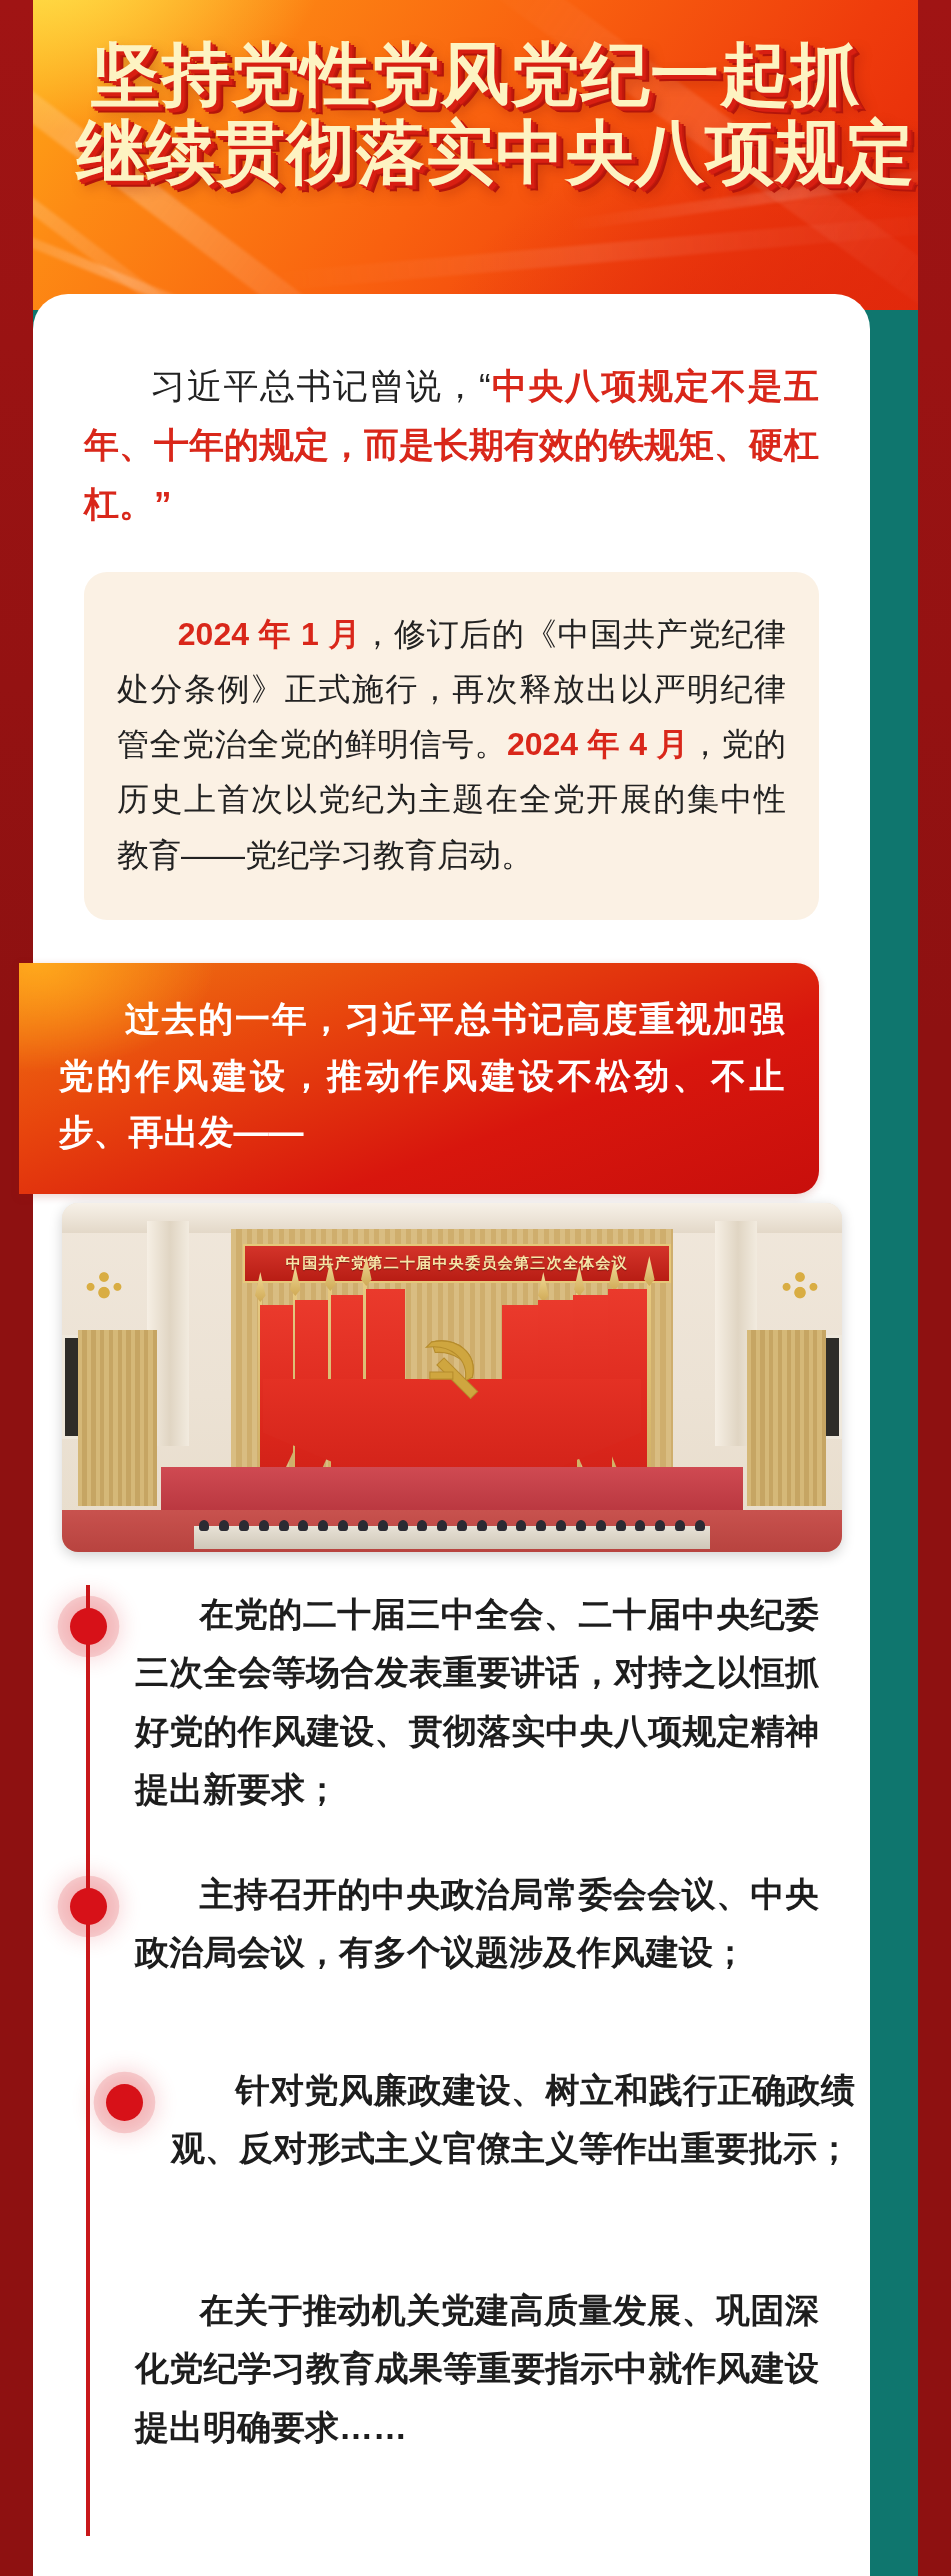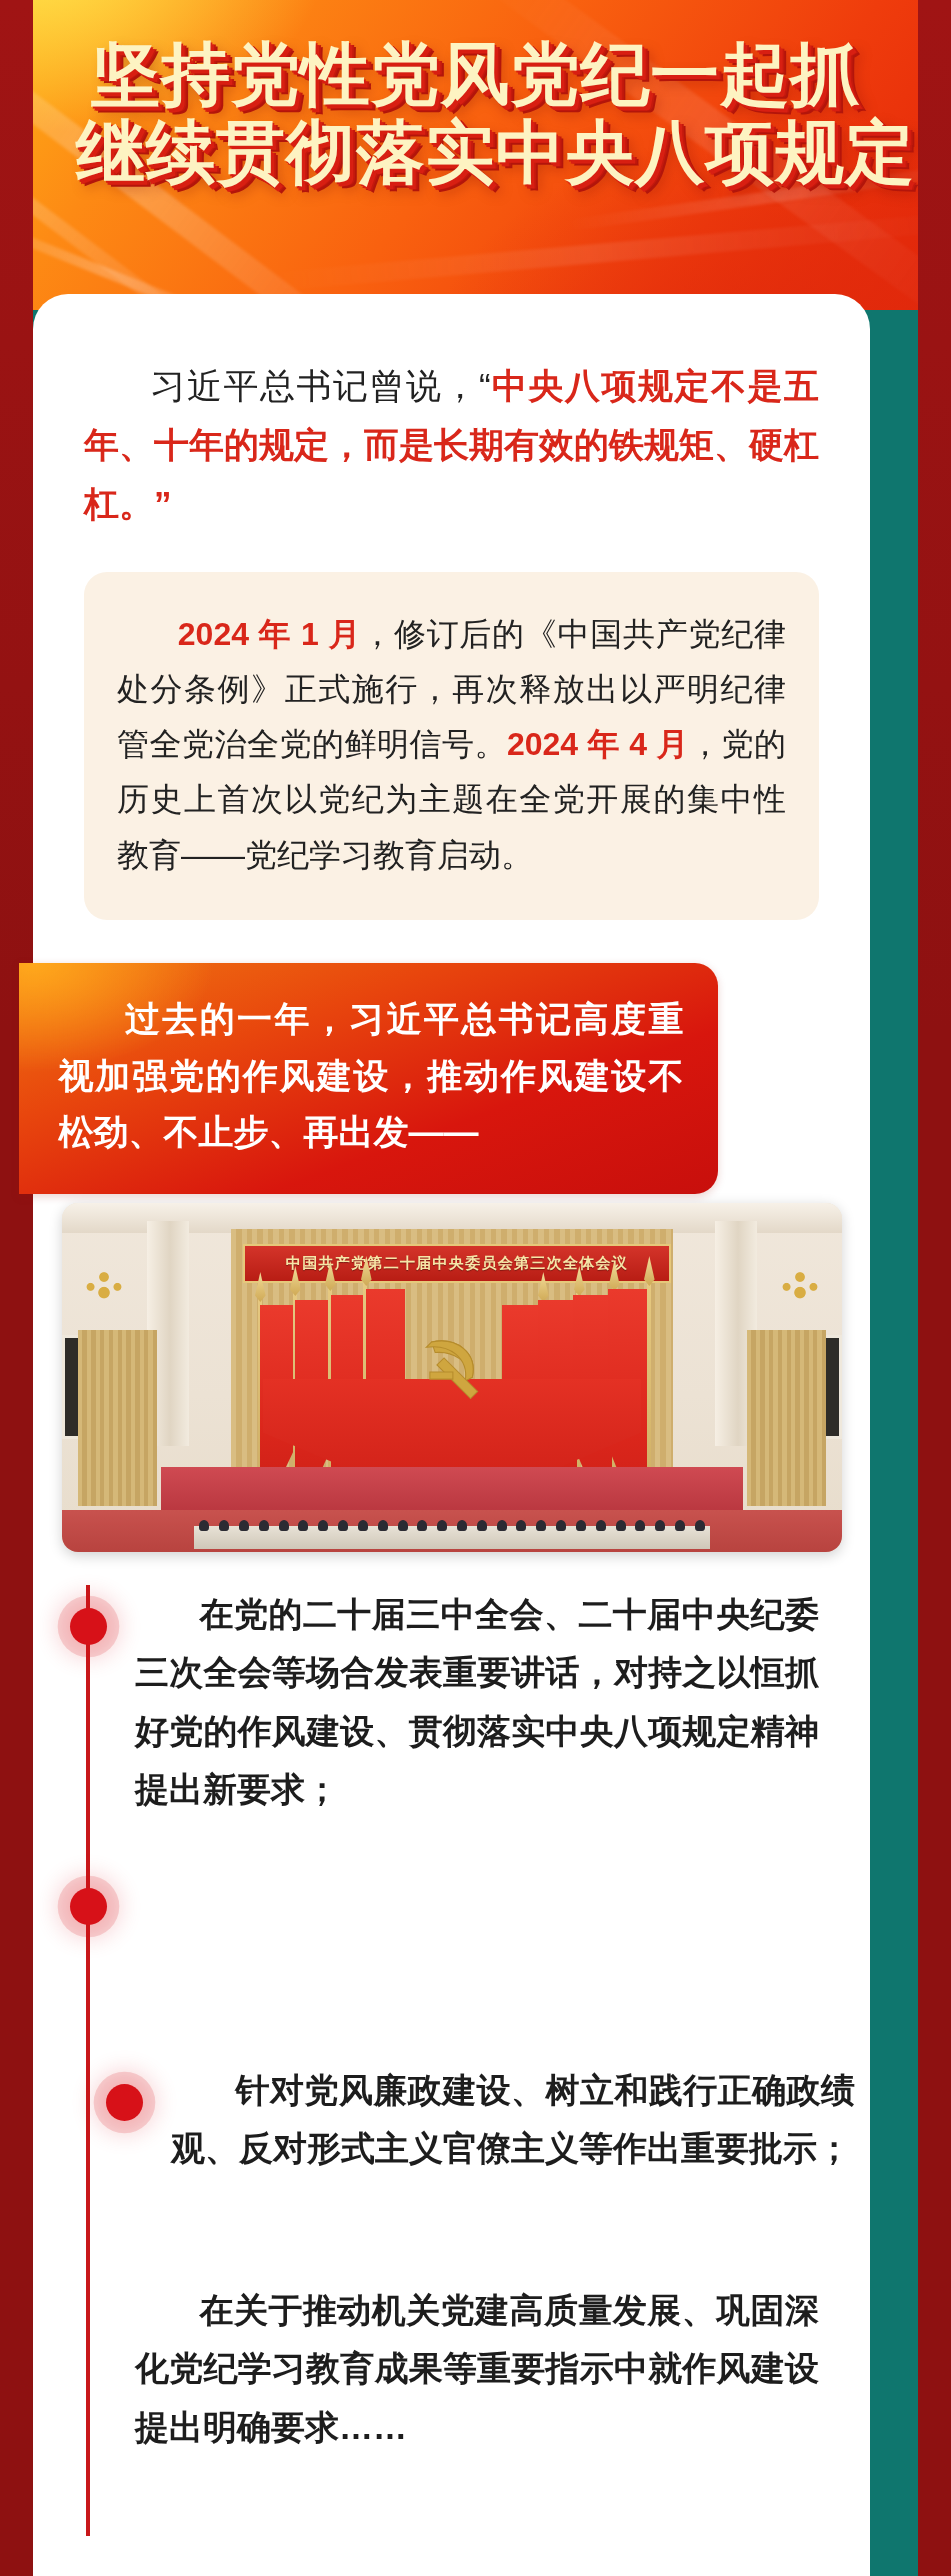--- a/index.html
+++ b/index.html
@@ -92,21 +92,21 @@
   }
   #creambox p {
     font-size:32px; line-height:1.72;
     text-align:justify; text-justify:inter-ideograph;
     color:#222; text-indent:1.9em;
   }
   #creambox .date { color:#d9271a; font-weight:bold; }
 
   
   #redbanner {
-    position:absolute; left:19.4px; top:963px; width:699px;
+    position:absolute; left:19.4px; top:963px; width:800px;
     border-radius:0 23px 23px 0;
     background:
       radial-gradient(ellipse 291px 176px at 2% 0%, #ffa81c 0%, rgba(255,168,28,0) 62%),
       linear-gradient(160deg,#f07612 0%,#e8460d 32%,#d8160d 66%,#c80f0c 100%);
     padding:28px 35px 33px 39px;
     z-index:4;
     box-shadow:0 2.6px 8.8px rgba(150,20,0,.18);
   }
   #redbanner p {
     font-size:35px; line-height:1.62; font-weight:bold;
@@ -358,20 +358,21 @@
 
   <div id="timeline">
     <div class="tl-line"></div>
     <div id="tl-items" style="position: relative; height: 960px;">
         <div class="tl-item" style="position: absolute; top: 0px; left: 0px; width: 837px;">
           <div class="tl-dot" style="top: 23px;"></div>
           <p>在党的二十届三中全会、二十届中央纪委三次全会等场合发表重要讲话，对持之以恒抓好党的作风建设、贯彻落实中央八项规定精神提出新要求；</p>
         </div>
         <div class="tl-item" style="position: absolute; top: 280px; left: 0px; width: 837px;">
           <div class="tl-dot" style="top: 23px;"></div>
+          <p>主持召开的中央政治局常委会会议、中央政治局会议，有多个议题涉及作风建设；</p>
         </div>
         <div class="tl-item" style="position: absolute; top: 476px; left: 0px; width: 837px; margin-left: 36px;">
           <div class="tl-dot" style="top: 23px;"></div>
           <p>针对党风廉政建设、树立和践行正确政绩观、反对形式主义官僚主义等作出重要批示；</p>
         </div>
         <div class="tl-item" style="position: absolute; top: 696px; left: 0px; width: 837px;">
           <p>在关于推动机关党建高质量发展、巩固深化党纪学习教育成果等重要指示中就作风建设提出明确要求……</p>
         </div>
       </div>
   </div>

